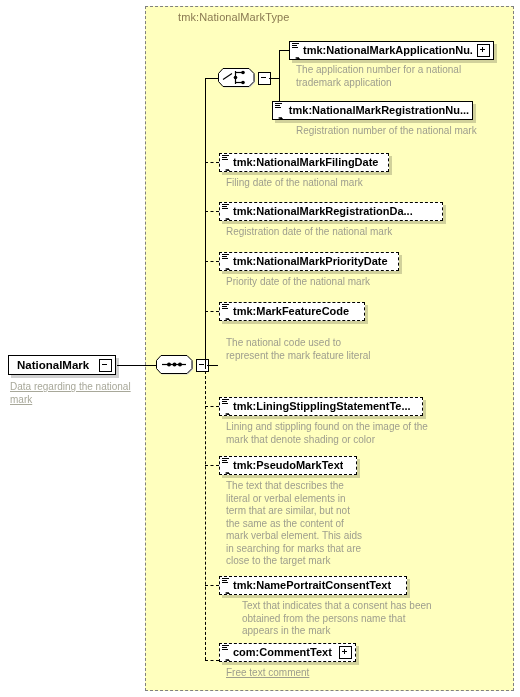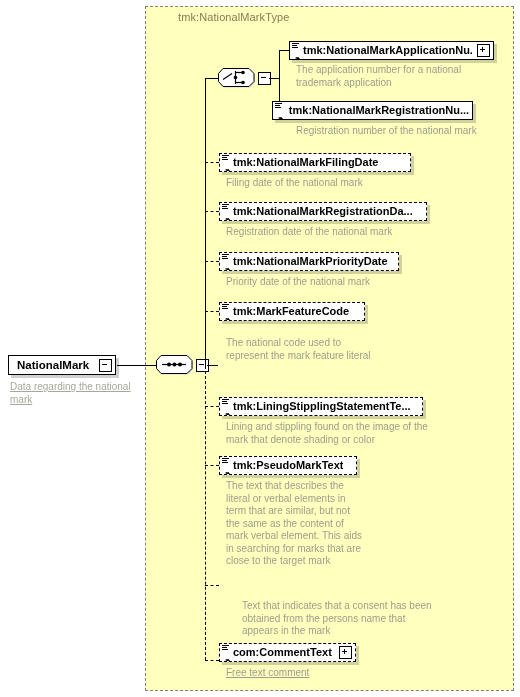--- a/index.html
+++ b/index.html
@@ -291,38 +291,38 @@
       <svg width="8" height="8" viewBox="0 0 8 8">
           <path d="M1 7 L7 1 M7 1 L3.6 1 M7 1 L7 4.4" stroke="#000" stroke-width="1.3" fill="none"></path>
         </svg>
     </span>
     <span class="node-pad"></span>
     <span class="node-label" style="flex:1;">tmk:NationalMarkRegistrationNu...</span>
   </div>
   <div class="note" style="left:296px; top:125px; width:210px;">Registration number of the national mark</div>
 
   <div class="dln-h" style="left:205px; top:162px; width:14px;"></div>
-  <div class="node dashed" style="left:219px; top:153px; width:192px;">
+  <div class="node dashed" style="left:219px; top:153px; width:170px;">
     <span class="glyph-lines">
         <i></i>
         <i></i>
         <i></i>
       </span>
     <span class="glyph-arrow">
       <svg width="8" height="8" viewBox="0 0 8 8">
           <path d="M1 7 L7 1 M7 1 L3.6 1 M7 1 L7 4.4" stroke="#000" stroke-width="1.3" fill="none"></path>
         </svg>
     </span>
     <span class="node-pad"></span>
     <span class="node-label">tmk:NationalMarkFilingDate</span>
   </div>
   <div class="note" style="left:226px; top:177px; width:220px;">Filing date of the national mark</div>
 
   <div class="dln-h" style="left:205px; top:211px; width:14px;"></div>
-  <div class="node dashed" style="left:219px; top:202px; width:208px;">
+  <div class="node dashed" style="left:219px; top:202px; width:224px;">
     <span class="glyph-lines">
         <i></i>
         <i></i>
         <i></i>
       </span>
     <span class="glyph-arrow">
       <svg width="8" height="8" viewBox="0 0 8 8">
           <path d="M1 7 L7 1 M7 1 L3.6 1 M7 1 L7 4.4" stroke="#000" stroke-width="1.3" fill="none"></path>
         </svg>
     </span>
@@ -401,20 +401,34 @@
   </div>
   <div class="note" style="left:226px; top:480px; width:160px;">The text that describes the
 literal or verbal elements in
 term that are similar, but not
 the same as the content of
 mark verbal element. This aids
 in searching for marks that are
 close to the target mark</div>
 
   <div class="dln-h" style="left:205px; top:585px; width:14px;"></div>
+  <div class="node dashed" style="left:219px; top:576px; width:188px;">
+    <span class="glyph-lines">
+        <i></i>
+        <i></i>
+        <i></i>
+      </span>
+    <span class="glyph-arrow">
+      <svg width="8" height="8" viewBox="0 0 8 8">
+          <path d="M1 7 L7 1 M7 1 L3.6 1 M7 1 L7 4.4" stroke="#000" stroke-width="1.3" fill="none"></path>
+        </svg>
+    </span>
+    <span class="node-pad"></span>
+    <span class="node-label">tmk:NamePortraitConsentText</span>
+  </div>
   <div class="note" style="left:242px; top:600px; width:230px;">Text that indicates that a consent has been
 obtained from the persons name that
 appears in the mark</div>
 
   <div class="dln-h" style="left:205px; top:660px; width:14px;"></div>
   <div class="node dashed" style="left:219px; top:643px; width:137px;">
     <span class="glyph-lines">
         <i></i>
         <i></i>
         <i></i>

